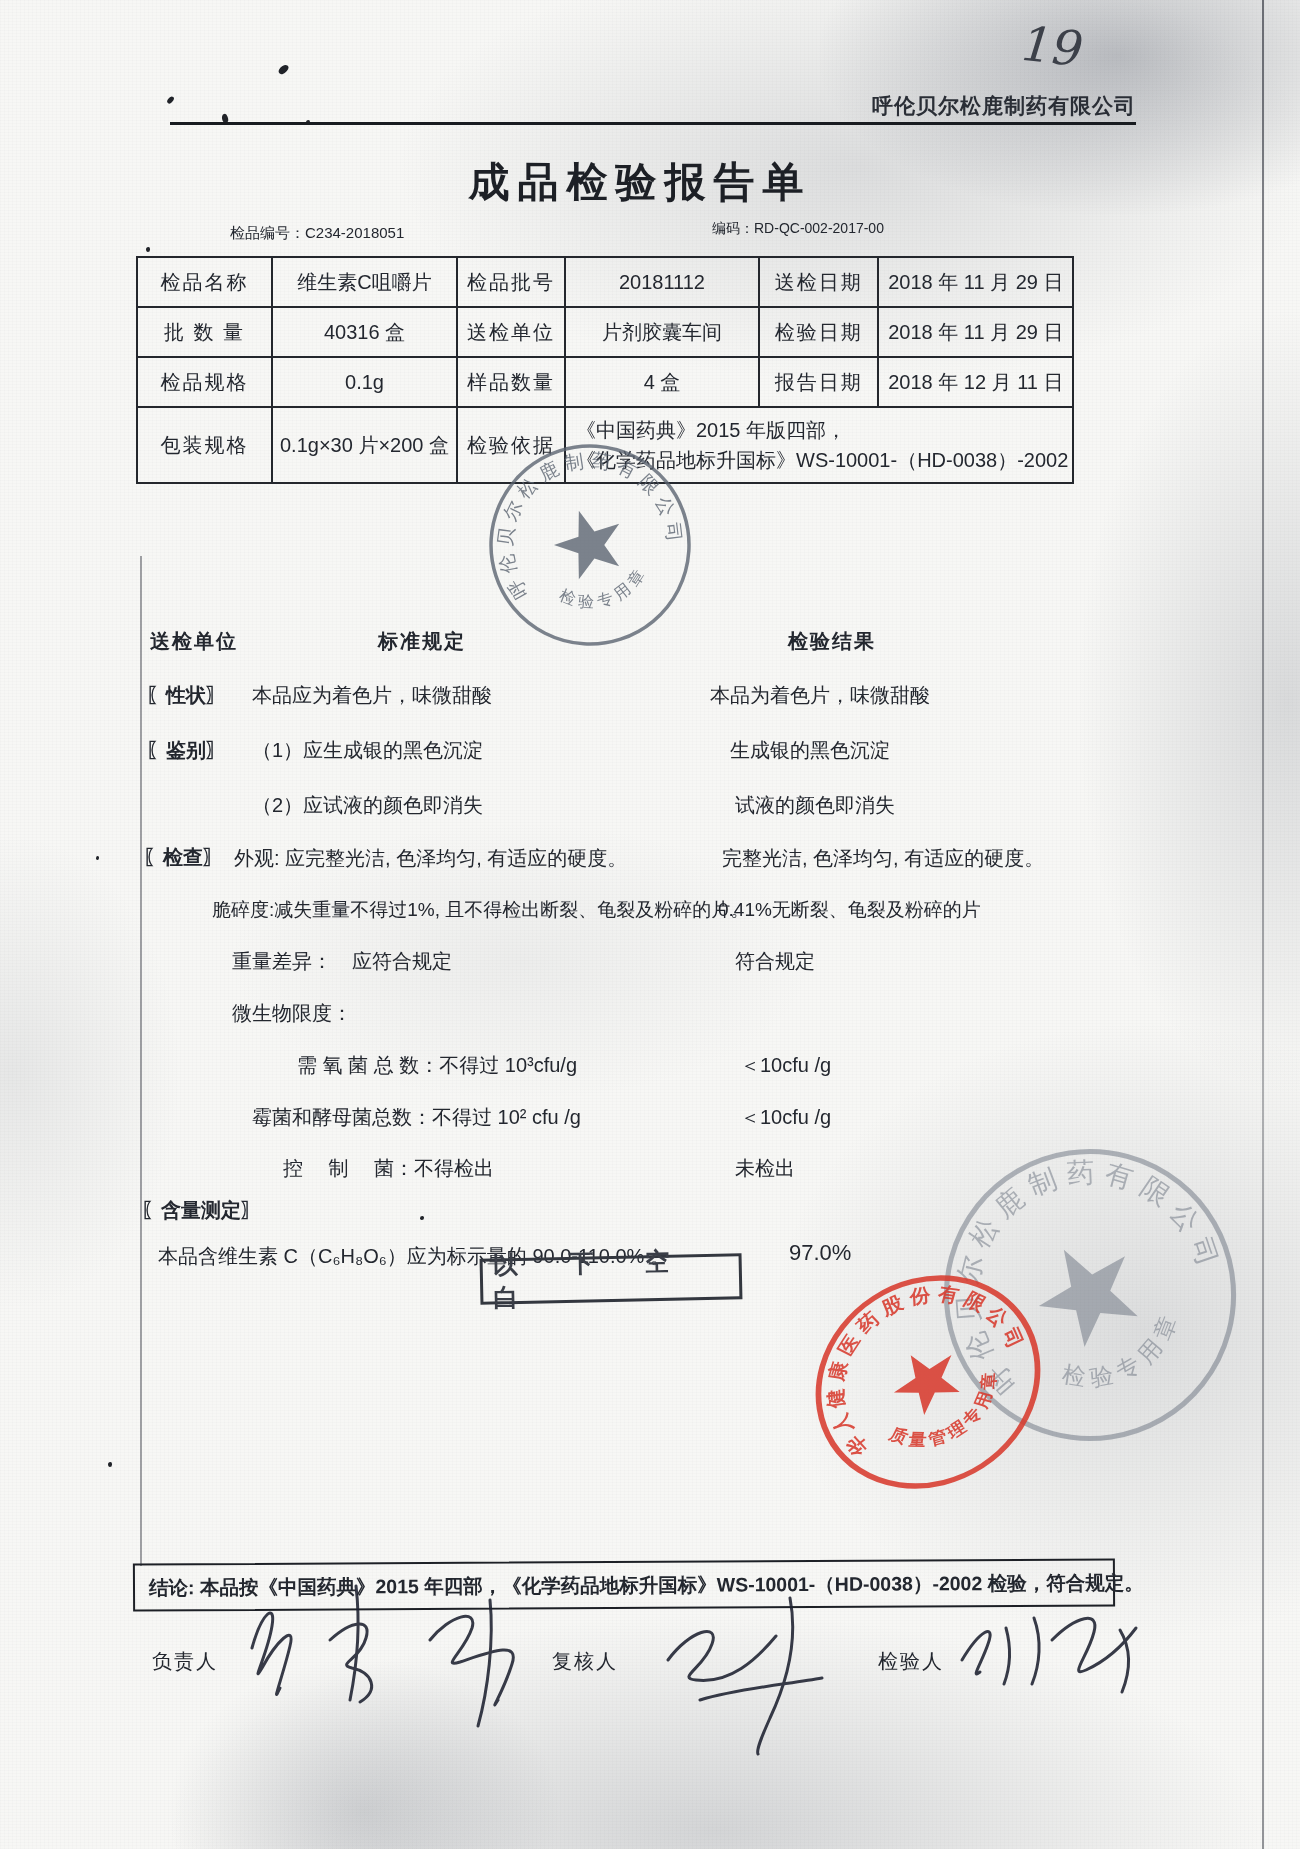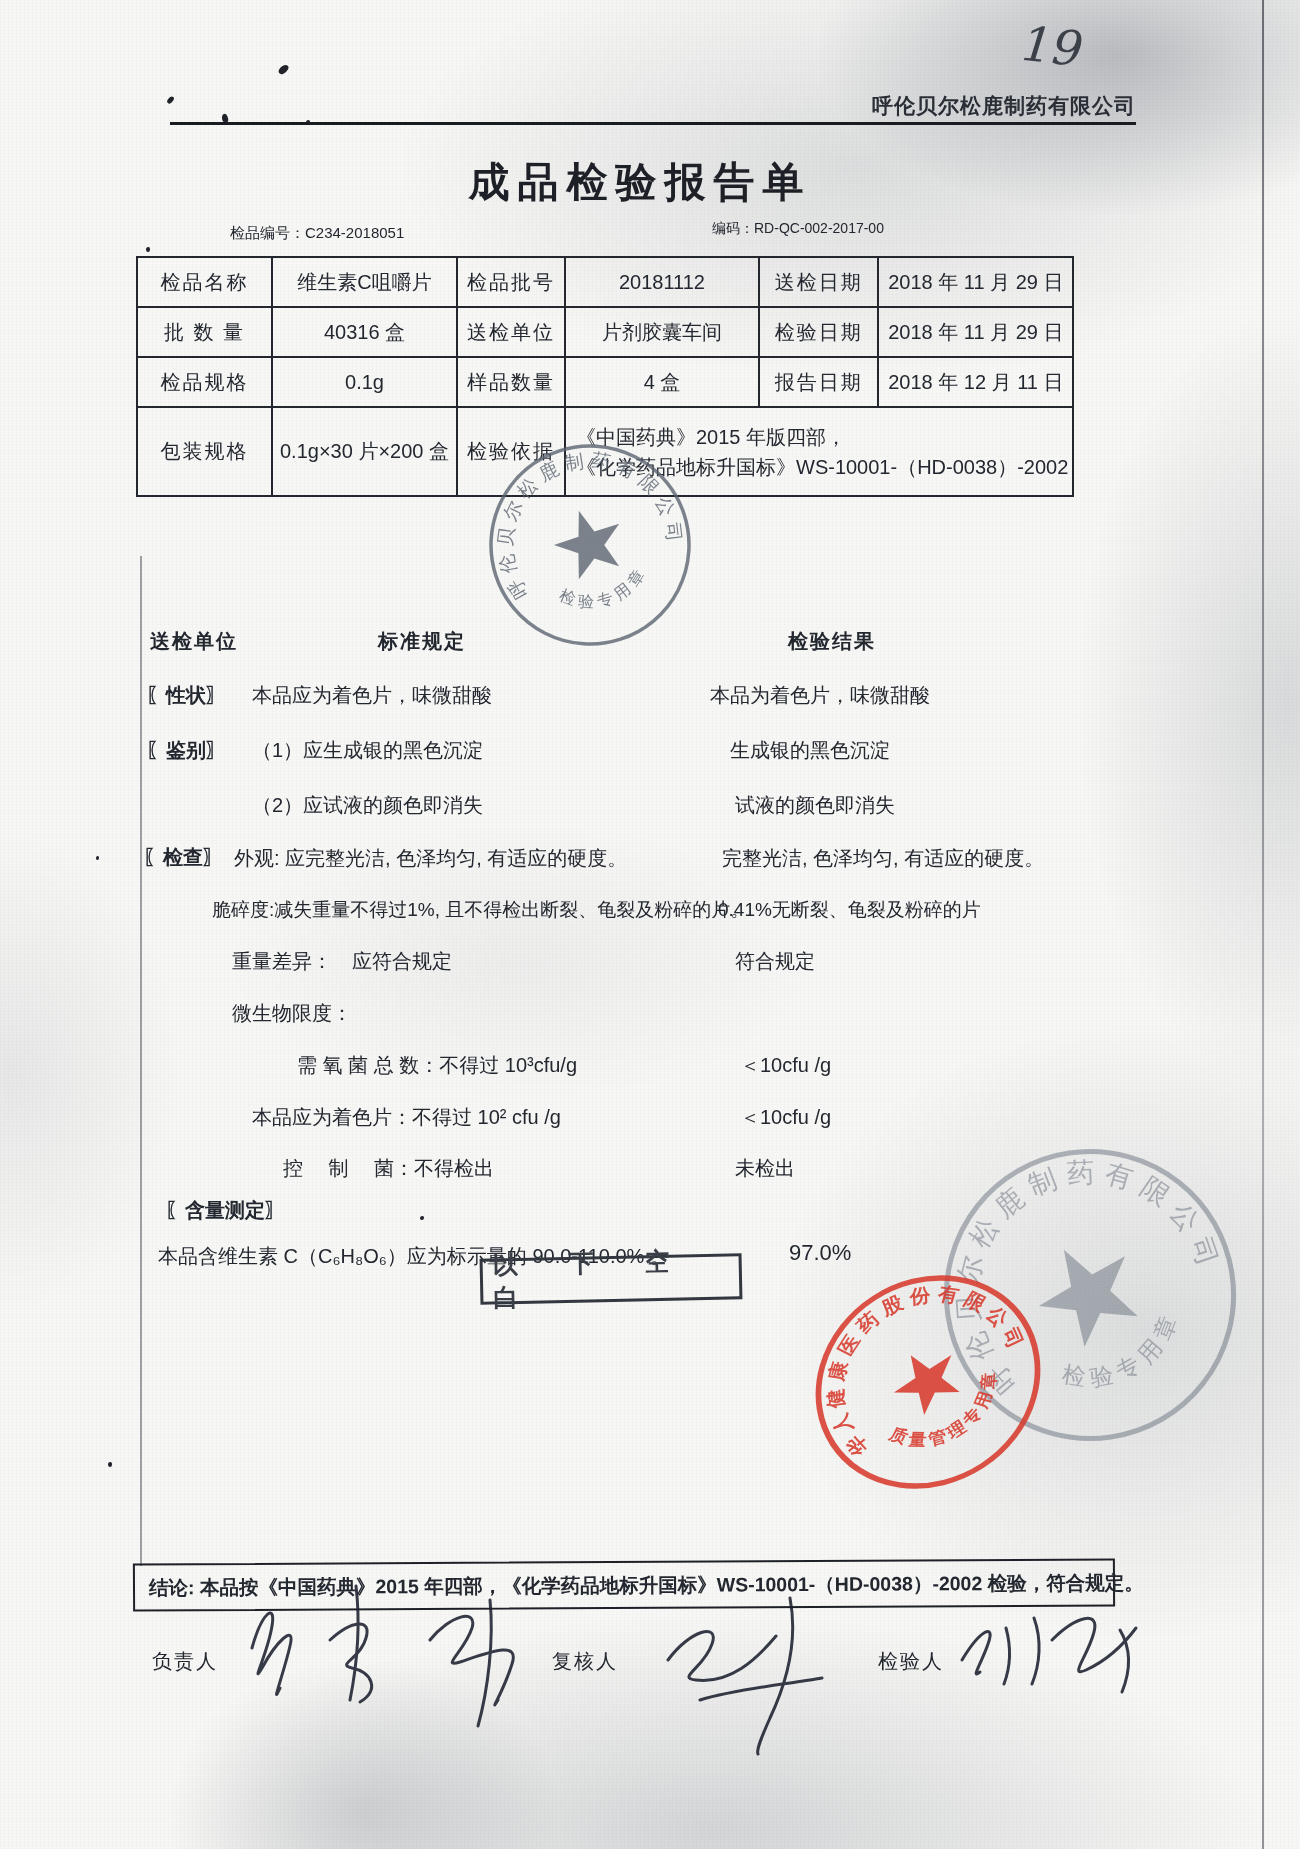--- a/index.html
+++ b/index.html
@@ -144,21 +144,21 @@
       <td>2018 年 11 月 29 日</td>
     </tr>
     <tr>
       <td class="lbl">检品规格</td>
       <td>0.1g</td>
       <td class="lbl">样品数量</td>
       <td>4 盒</td>
       <td class="lbl">报告日期</td>
       <td>2018 年 12 月 11 日</td>
     </tr>
-    <tr style="height:89px;padding-left:22px;">
+    <tr style="height:76px;padding-left:22px;">
       <td class="lbl">包装规格</td>
       <td>0.1g×30 片×200 盒</td>
       <td class="lbl">检验依据</td>
       <td class="basis" colspan="3">
         <div>《中国药典》2015 年版四部，</div>
         <div>《化学药品地标升国标》WS-10001-（HD-0038）-2002</div>
       </td>
     </tr>
   </tbody>
     </table>
@@ -186,27 +186,27 @@
   <div class="t" style="left:718px;top:897px;font-size:19px;">0.41%无断裂、龟裂及粉碎的片</div>
 
   <div class="t" style="left:232px;top:948px;">重量差异：　应符合规定</div>
   <div class="t" style="left:735px;top:948px;">符合规定</div>
 
   <div class="t" style="left:232px;top:1000px;">微生物限度：</div>
 
   <div class="t" style="left:297px;top:1052px;">需 氧 菌 总 数：不得过 10³cfu/g</div>
   <div class="t" style="left:740px;top:1052px;">＜10cfu /g</div>
 
-  <div class="t" style="left:252px;top:1104px;">本品应为着色片：不得过 10² cfu /g</div>
+  <div class="t" style="left:252px;top:1104px;">霉菌和酵母菌总数：不得过 10² cfu /g</div>
   <div class="t" style="left:740px;top:1104px;">＜10cfu /g</div>
 
   <div class="t" style="left:283px;top:1155px;">控　 制　 菌：不得检出</div>
   <div class="t" style="left:735px;top:1155px;">未检出</div>
 
-  <div class="t bold" style="left:141px;top:1197px;padding-left:24px;">〖含量测定〗</div>
+  <div class="t bold" style="left:141px;top:1197px;">〖含量测定〗</div>
   <div class="t" style="left:158px;top:1243px;">本品含维生素 C（C₆H₈O₆）应为标示量的 90.0-110.0% 。</div>
   <div class="t" style="left:742px;top:1240px;font-size:22px;margin-left:47px;">97.0%</div>
 
   <div class="blank-stamp">以 下 空 白</div>
 
   <svg style="left:487px;top:442px;" width="206" height="206" viewBox="-103 -103 206 206">
     <g transform="rotate(-18)" stroke="#59626f" fill="#59626f" opacity="0.78">
       <circle r="99" fill="none" stroke-width="3.5"></circle>
       <path id="sa-top" d="M -63.9 44.8 A 78 78 0 1 1 63.9 44.8" fill="none" stroke="none"></path>
       <path id="sa-bot" d="M -58.3 21.2 A 62 62 0 0 0 58.3 21.2" fill="none" stroke="none"></path>

